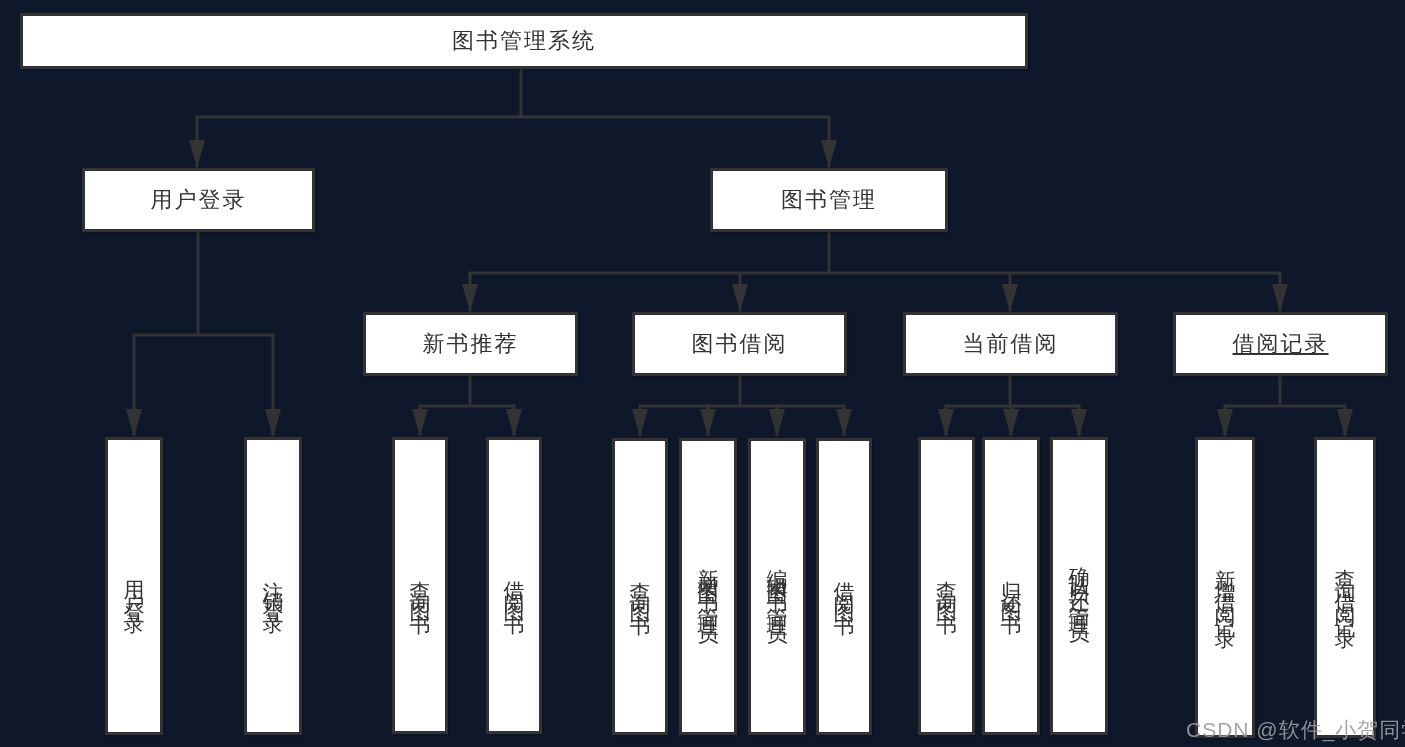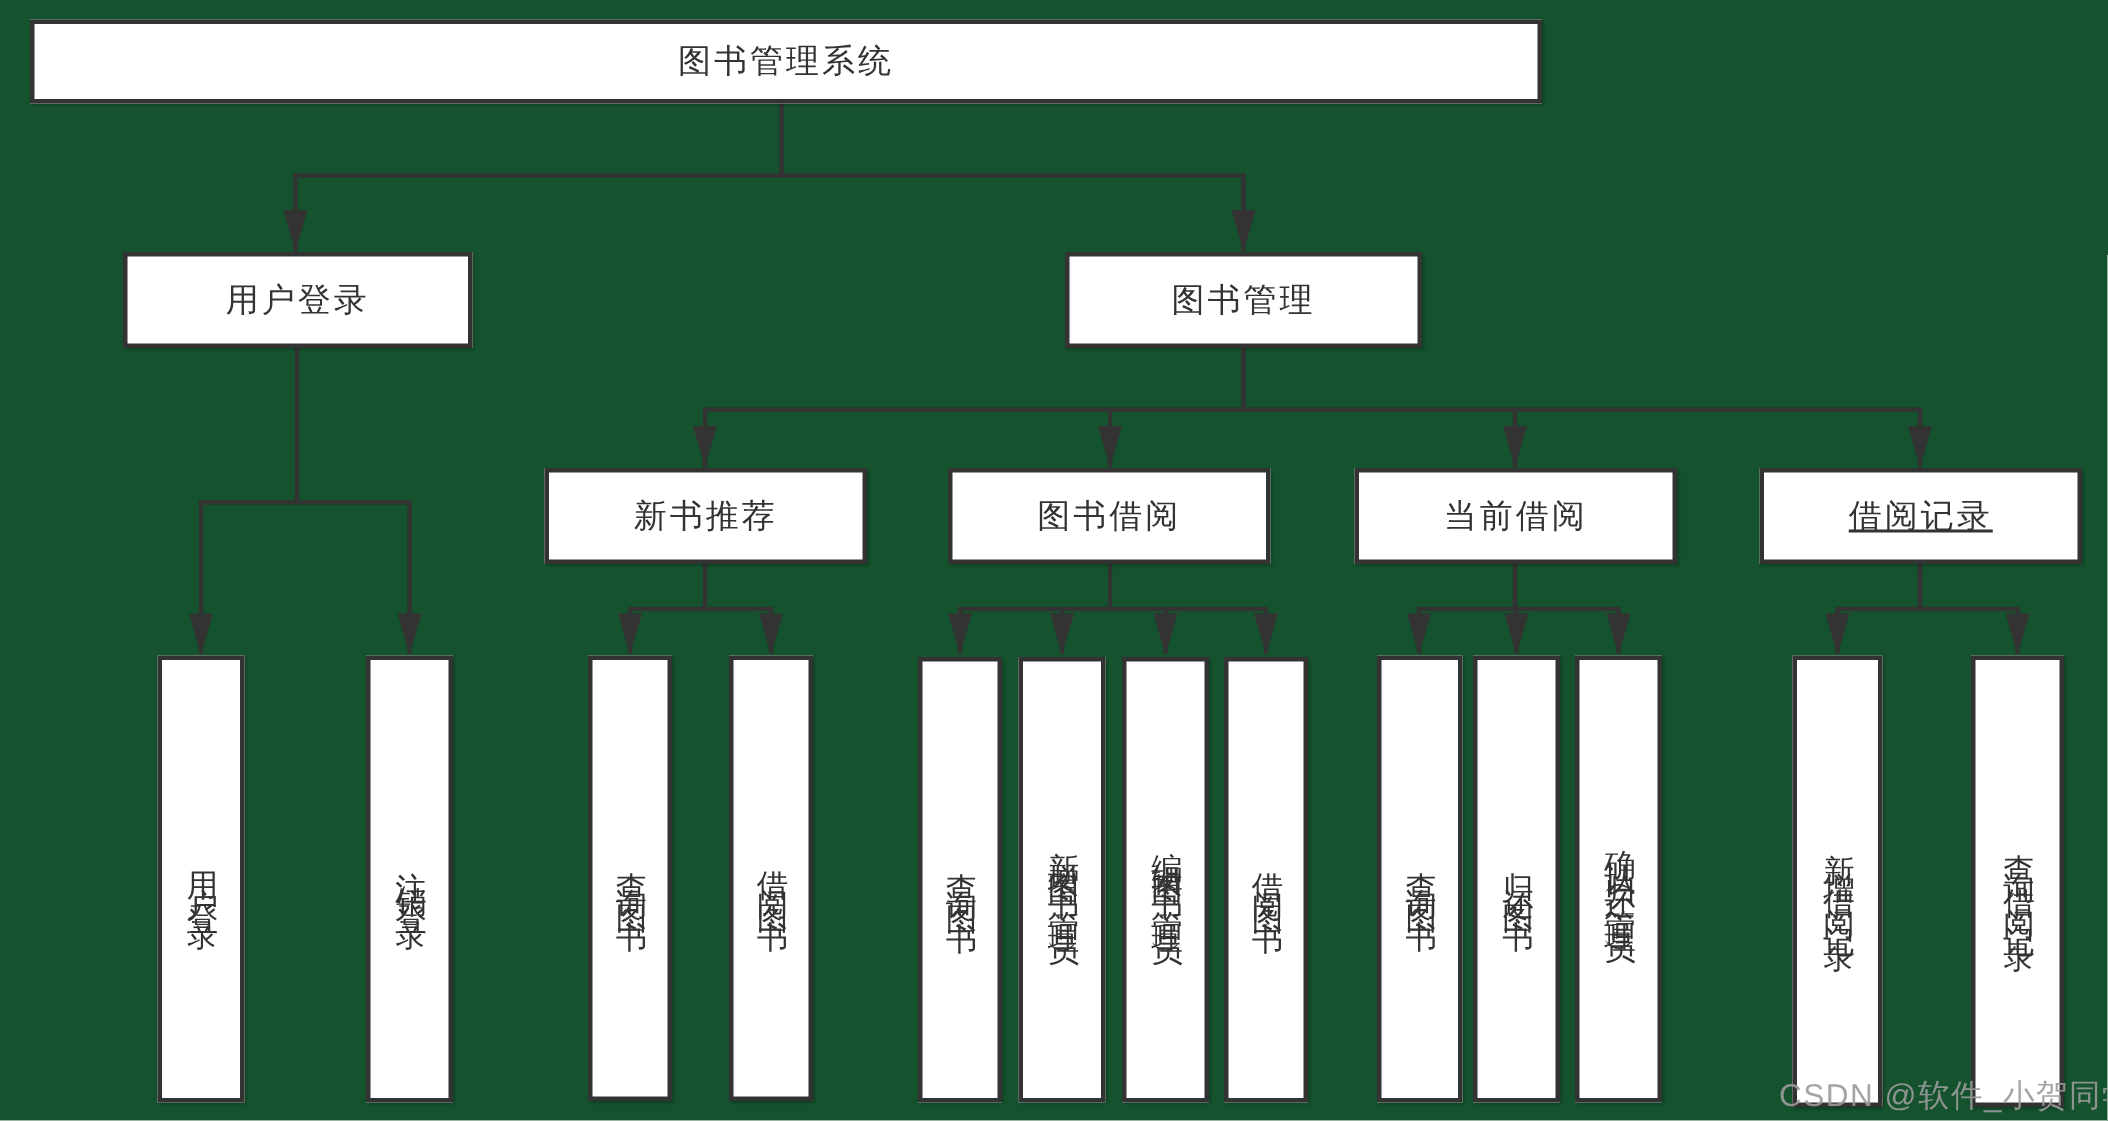--- a/index.html
+++ b/index.html
@@ -1,19 +1,19 @@
 <!DOCTYPE html>
 <html><head>
 <meta charset="utf-8">
 <style>
   html,body{margin:0;padding:0;background:#fff;}
   .stage{
     position:relative;
     width:1405px;height:747px;
-    background:#14532d;
+    background:#0f172a;
     font-family:"Liberation Sans", sans-serif;
     color:#333333;
     overflow:hidden;
   }
   .connector-layer{
     position:absolute;left:0;top:0;width:1405px;height:747px;
   }
   .box{
     position:absolute;
     box-sizing:border-box;

